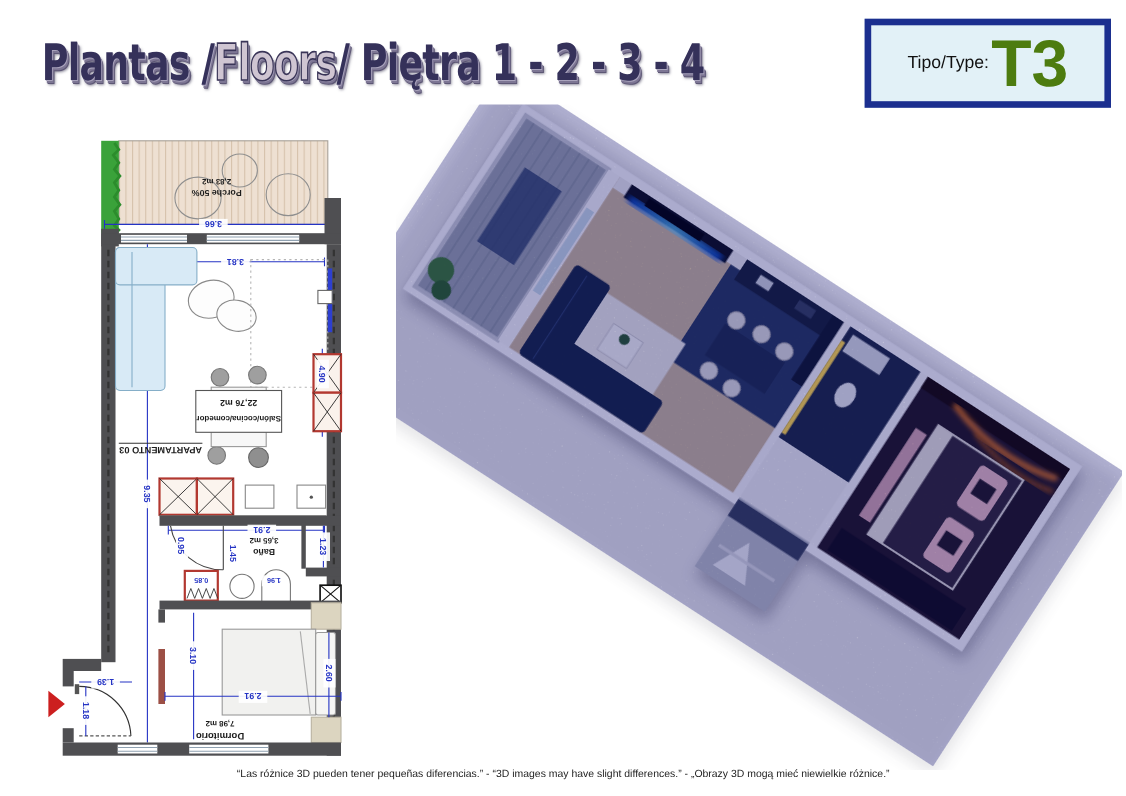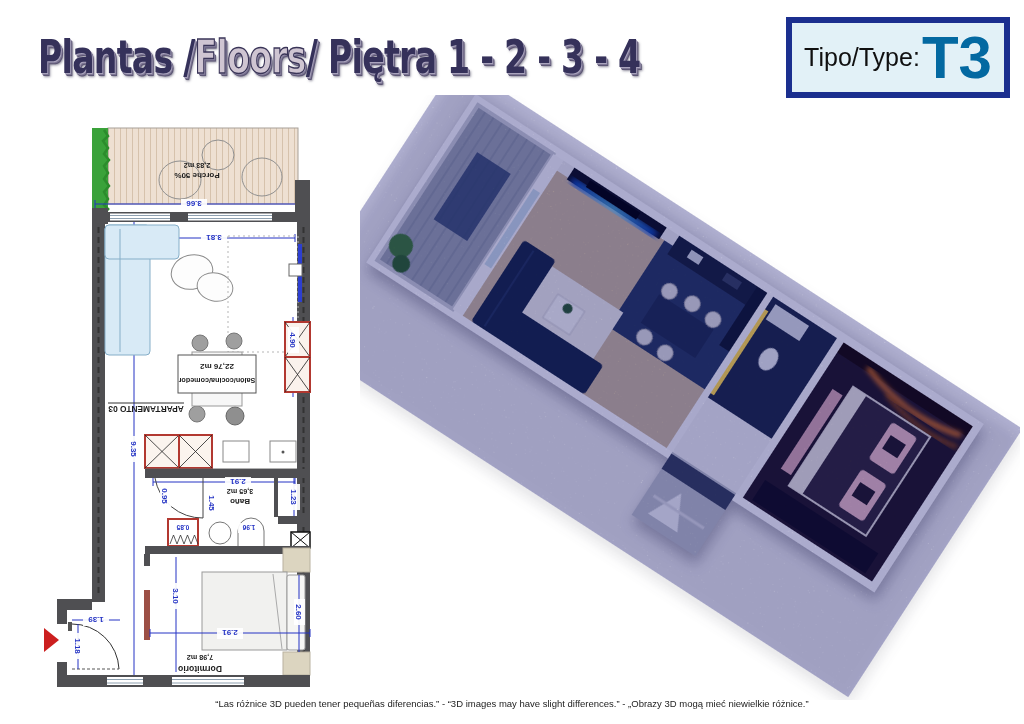--- a/index.html
+++ b/index.html
@@ -9,22 +9,22 @@
   .title{position:absolute;left:38px;top:30px;white-space:nowrap;
          transform:scaleX(.72);transform-origin:left top;
          font-family:"DejaVu Sans",sans-serif;font-weight:bold;font-size:46px;letter-spacing:-1px;}
   .title span{display:inline-block;
      color:#35315a;
      text-shadow:1px 1px 0 #aaa4bd,2px 2px 0 #7d7694,3px 3px 0 #5d5775,4px 4px 3px rgba(50,45,75,.55);}
   .title .lite{color:#cfc5d2;-webkit-text-stroke:1.5px #3a3558;}
   
   .typebox{position:absolute;left:786px;top:17px;width:224px;height:81px;box-sizing:border-box;
            border:6px solid #1b2f8f;background:#e2f1f7;display:flex;align-items:center;justify-content:center;}
-  .typebox .lbl{font-size:25px;color:#101010;}
-  .typebox .val{font-size:60px;font-weight:bold;color:#0369a1;line-height:1;margin-left:2px;}
+  .typebox .lbl{font-size:16px;color:#101010;}
+  .typebox .val{font-size:60px;font-weight:bold;color:#4d7c0f;line-height:1;margin-left:2px;}
   
   .plan{position:absolute;left:42px;top:112px;}
   .r3d{position:absolute;left:360px;top:95px;}
   .plan text,.r3d text{font-family:"Liberation Sans",sans-serif;}
   .dim{fill:#2433c4;font-size:8px;font-weight:bold;text-anchor:middle;}
   .dimsm{fill:#2433c4;font-size:6.5px;font-weight:bold;text-anchor:middle;}
   .room{fill:#1c1c1c;font-size:8px;font-weight:bold;text-anchor:middle;}
   .roomsm{fill:#1c1c1c;font-size:7.2px;font-weight:bold;text-anchor:middle;}
   .dimline{stroke:#2433c4;stroke-width:1;}
   .wall{fill:#4f4f52;}

